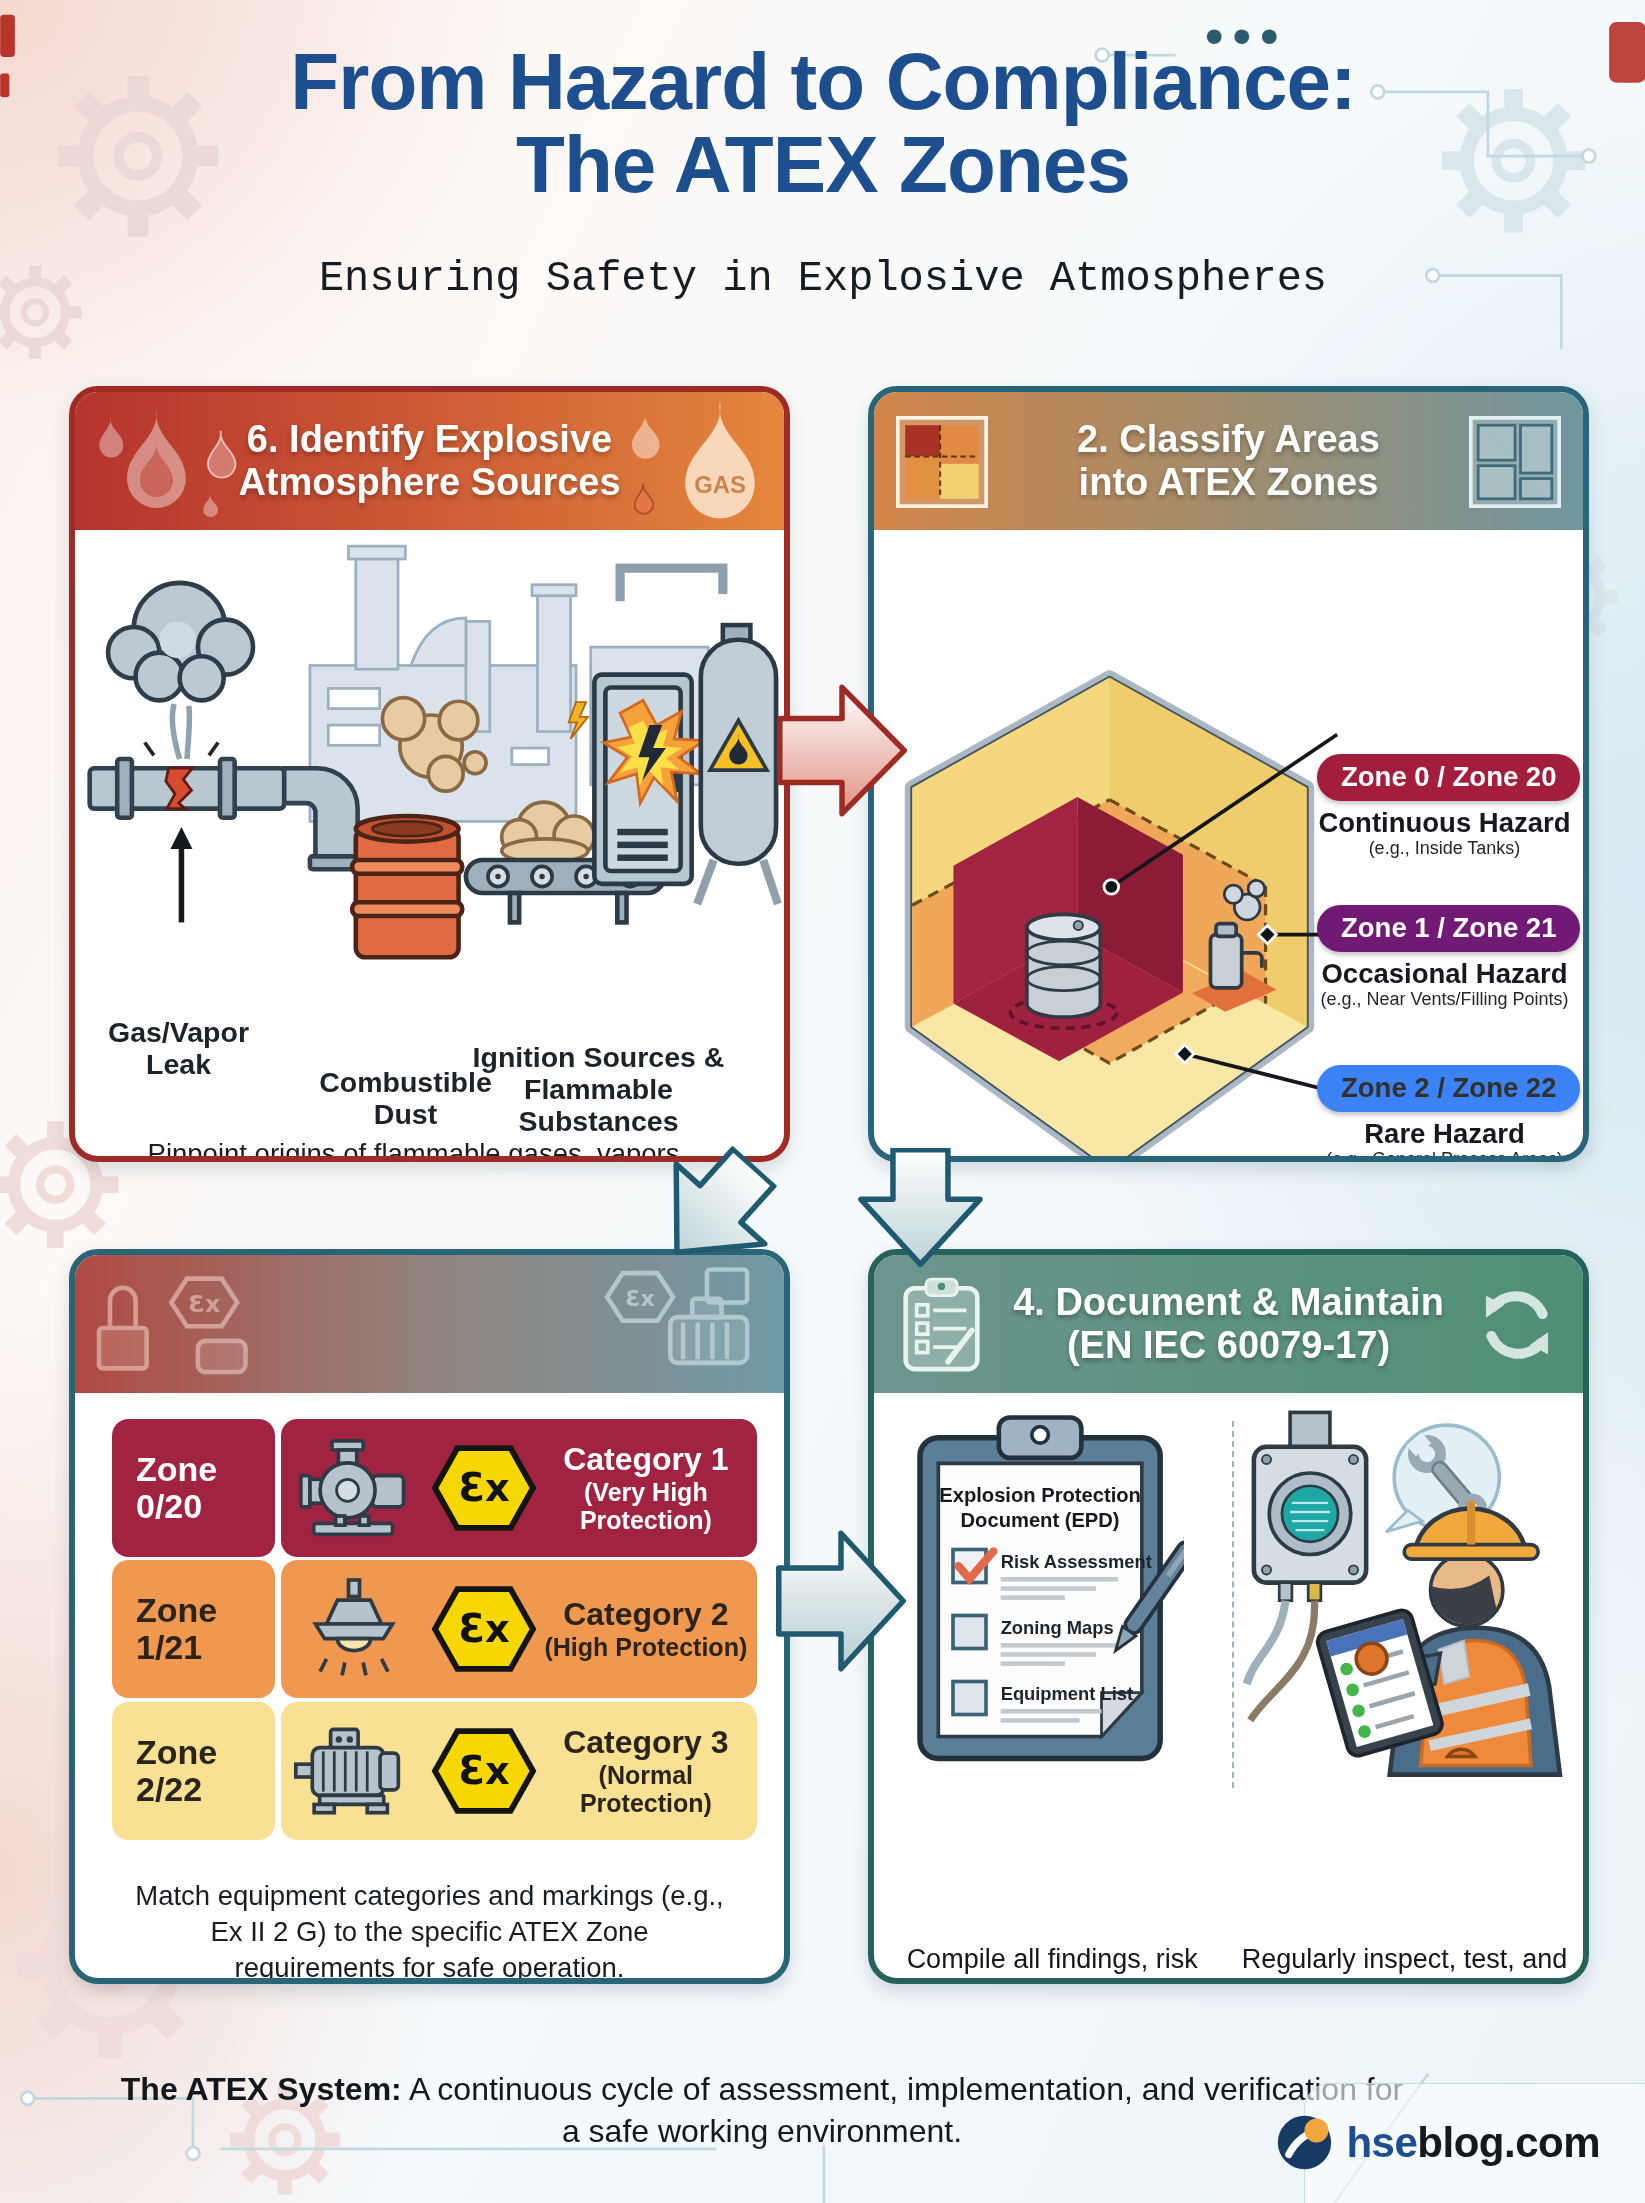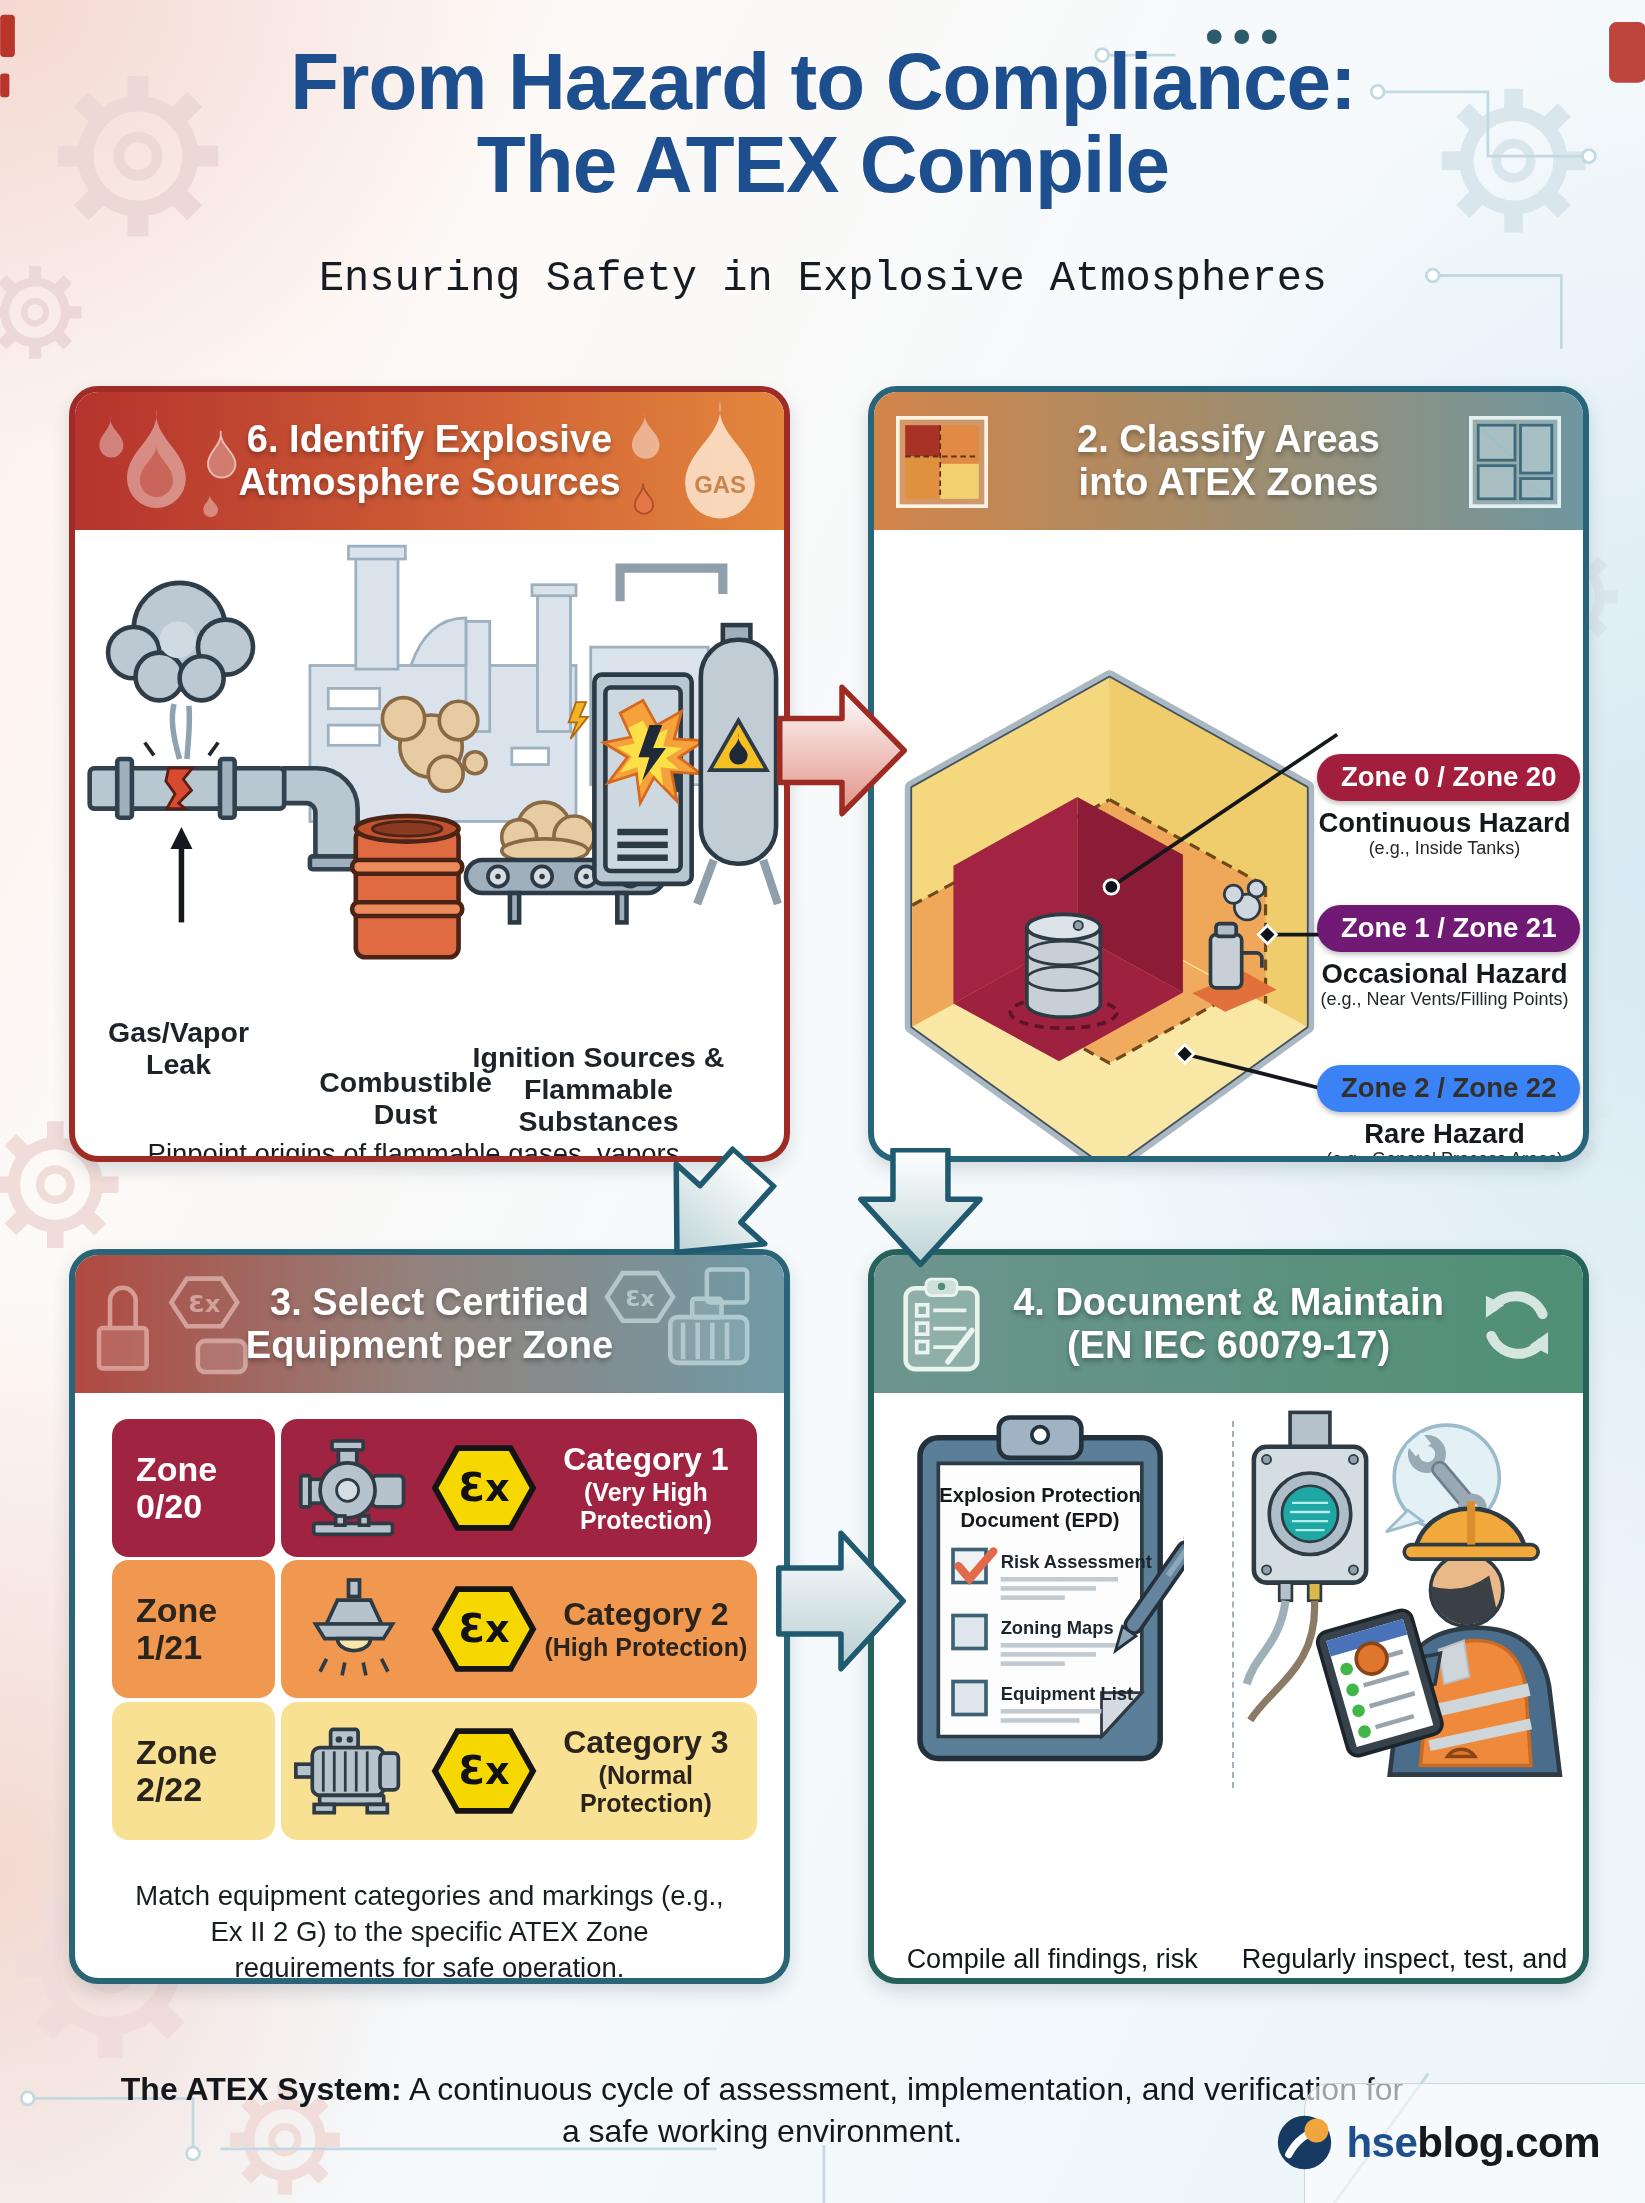--- a/index.html
+++ b/index.html
@@ -134,21 +134,21 @@
     </g>
     <g fill="#b8352c">
       <rect x="0" y="16" width="16" height="46" rx="4"></rect>
       <rect x="0" y="80" width="10" height="26" rx="3"></rect>
       <rect x="1752" y="24" width="40" height="66" rx="8" opacity="0.92"></rect>
     </g>
   </svg>
 
   <div id="main-title">
     <div>From Hazard to Compliance:</div>
-    <div>The ATEX Compile</div>
+    <div>The ATEX Zones</div>
   </div>
   <div id="subtitle">Ensuring Safety in Explosive Atmospheres</div>
 
   <div class="panel" id="panel1">
     <div class="phead">
       <svg class="hicon" style="left:16.5px;top:13px" width="184" height="114" viewBox="0 0 200 124">
         <path d="M70 4 C74 36 38 48 38 80 a32 32 0 0 0 64 0 C102 48 66 36 70 4 Z" fill="rgba(255,255,255,.42)"></path>
         <path d="M70 40 C72 58 52 64 52 82 a18 18 0 0 0 36 0 C88 64 68 58 70 40 Z" fill="rgba(190,70,55,.55)"></path>
         <path d="M20 12 C22 26 8 31 8 44 a13 13 0 0 0 26 0 C34 31 18 26 20 12 Z" fill="rgba(255,255,255,.38)"></path>
         <path d="M140 28 C142 44 126 50 126 64 a15 15 0 0 0 30 0 C156 50 138 44 140 28 Z" fill="rgba(255,255,255,.30)" stroke="rgba(255,255,255,.6)" stroke-width="2"></path>
@@ -413,24 +413,20 @@
           <text x="47" y="46" text-anchor="middle" font-size="24" font-weight="700" fill="#d8ecef" stroke="none" font-family="DejaVu Sans, sans-serif">Ɛx</text>
           <rect x="80" y="58" width="84" height="50" rx="8"></rect>
           <rect x="104" y="38" width="32" height="20" rx="3"></rect>
           <line x1="94" y1="64" x2="94" y2="104"></line>
             <line x1="110" y1="64" x2="110" y2="104"></line>
           <line x1="126" y1="64" x2="126" y2="104"></line>
             <line x1="142" y1="64" x2="142" y2="104"></line>
           <rect x="120" y="6" width="44" height="36" rx="4" fill="none"></rect>
         </g>
       </svg>
-      <div class="ptitle" style="width:432px">
-        <div>3. Select Certified</div>
-        <div>Equipment per Zone</div>
-      </div>
     </div>
     <div class="pbody" style="height:597px">
 
       <div class="p3row" style="top:26px">
         <div class="p3zone" style="background: rgb(160, 36, 66); color: rgb(255, 255, 255);">
           <span style="width:101px">Zone 0/20</span>
         </div>
         <div class="p3main" style="background: rgb(160, 36, 66); color: rgb(255, 255, 255);">
           <span class="p3iconbox">
               <svg width="110" height="103" viewBox="0 0 120 112">

